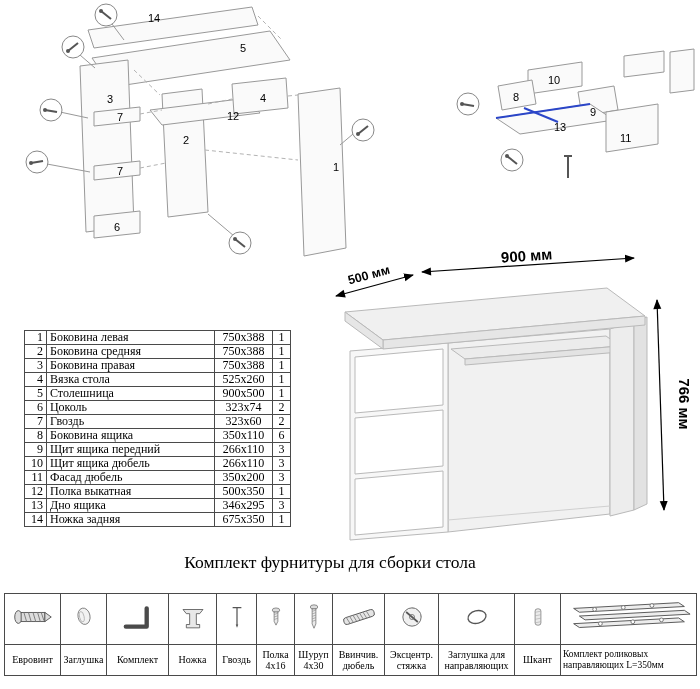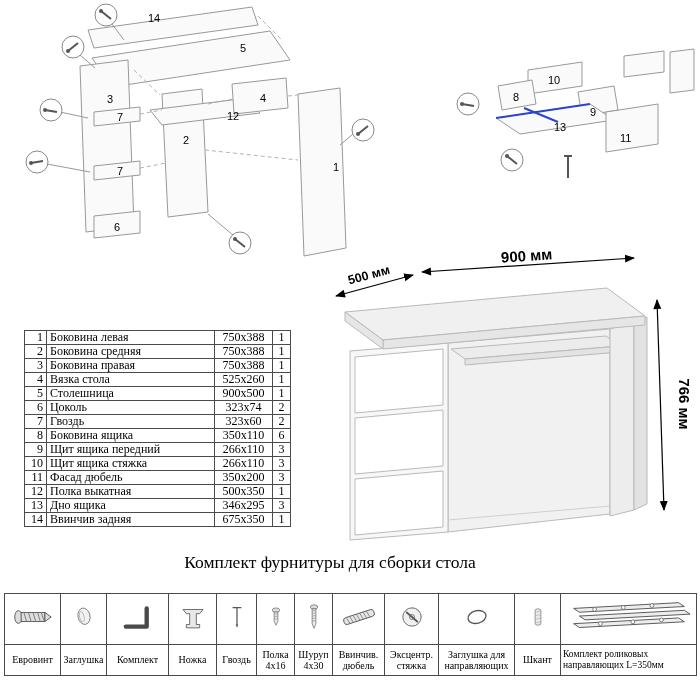--- a/index.html
+++ b/index.html
@@ -238,21 +238,21 @@
           <td class="pt-qty">6</td>
         </tr>
         <tr>
           <td class="pt-num">9</td>
           <td class="pt-name">Щит ящика передний</td>
           <td class="pt-size">266x110</td>
           <td class="pt-qty">3</td>
         </tr>
         <tr>
           <td class="pt-num">10</td>
-          <td class="pt-name">Щит ящика стяжка</td>
+          <td class="pt-name">Щит ящика дюбель</td>
           <td class="pt-size">266x110</td>
           <td class="pt-qty">3</td>
         </tr>
         <tr>
           <td class="pt-num">11</td>
           <td class="pt-name">Фасад дюбель</td>
           <td class="pt-size">350x200</td>
           <td class="pt-qty">3</td>
         </tr>
         <tr>
@@ -262,21 +262,21 @@
           <td class="pt-qty">1</td>
         </tr>
         <tr>
           <td class="pt-num">13</td>
           <td class="pt-name">Дно ящика</td>
           <td class="pt-size">346x295</td>
           <td class="pt-qty">3</td>
         </tr>
         <tr>
           <td class="pt-num">14</td>
-          <td class="pt-name">Ввинчив задняя</td>
+          <td class="pt-name">Ножка задняя</td>
           <td class="pt-size">675x350</td>
           <td class="pt-qty">1</td>
         </tr>
       </tbody>
   </table>
 
   <div class="kit-title">Комплект фурнитуры для сборки стола</div>
 
   <table class="hw-table">
     <colgroup id="hw-cols">

